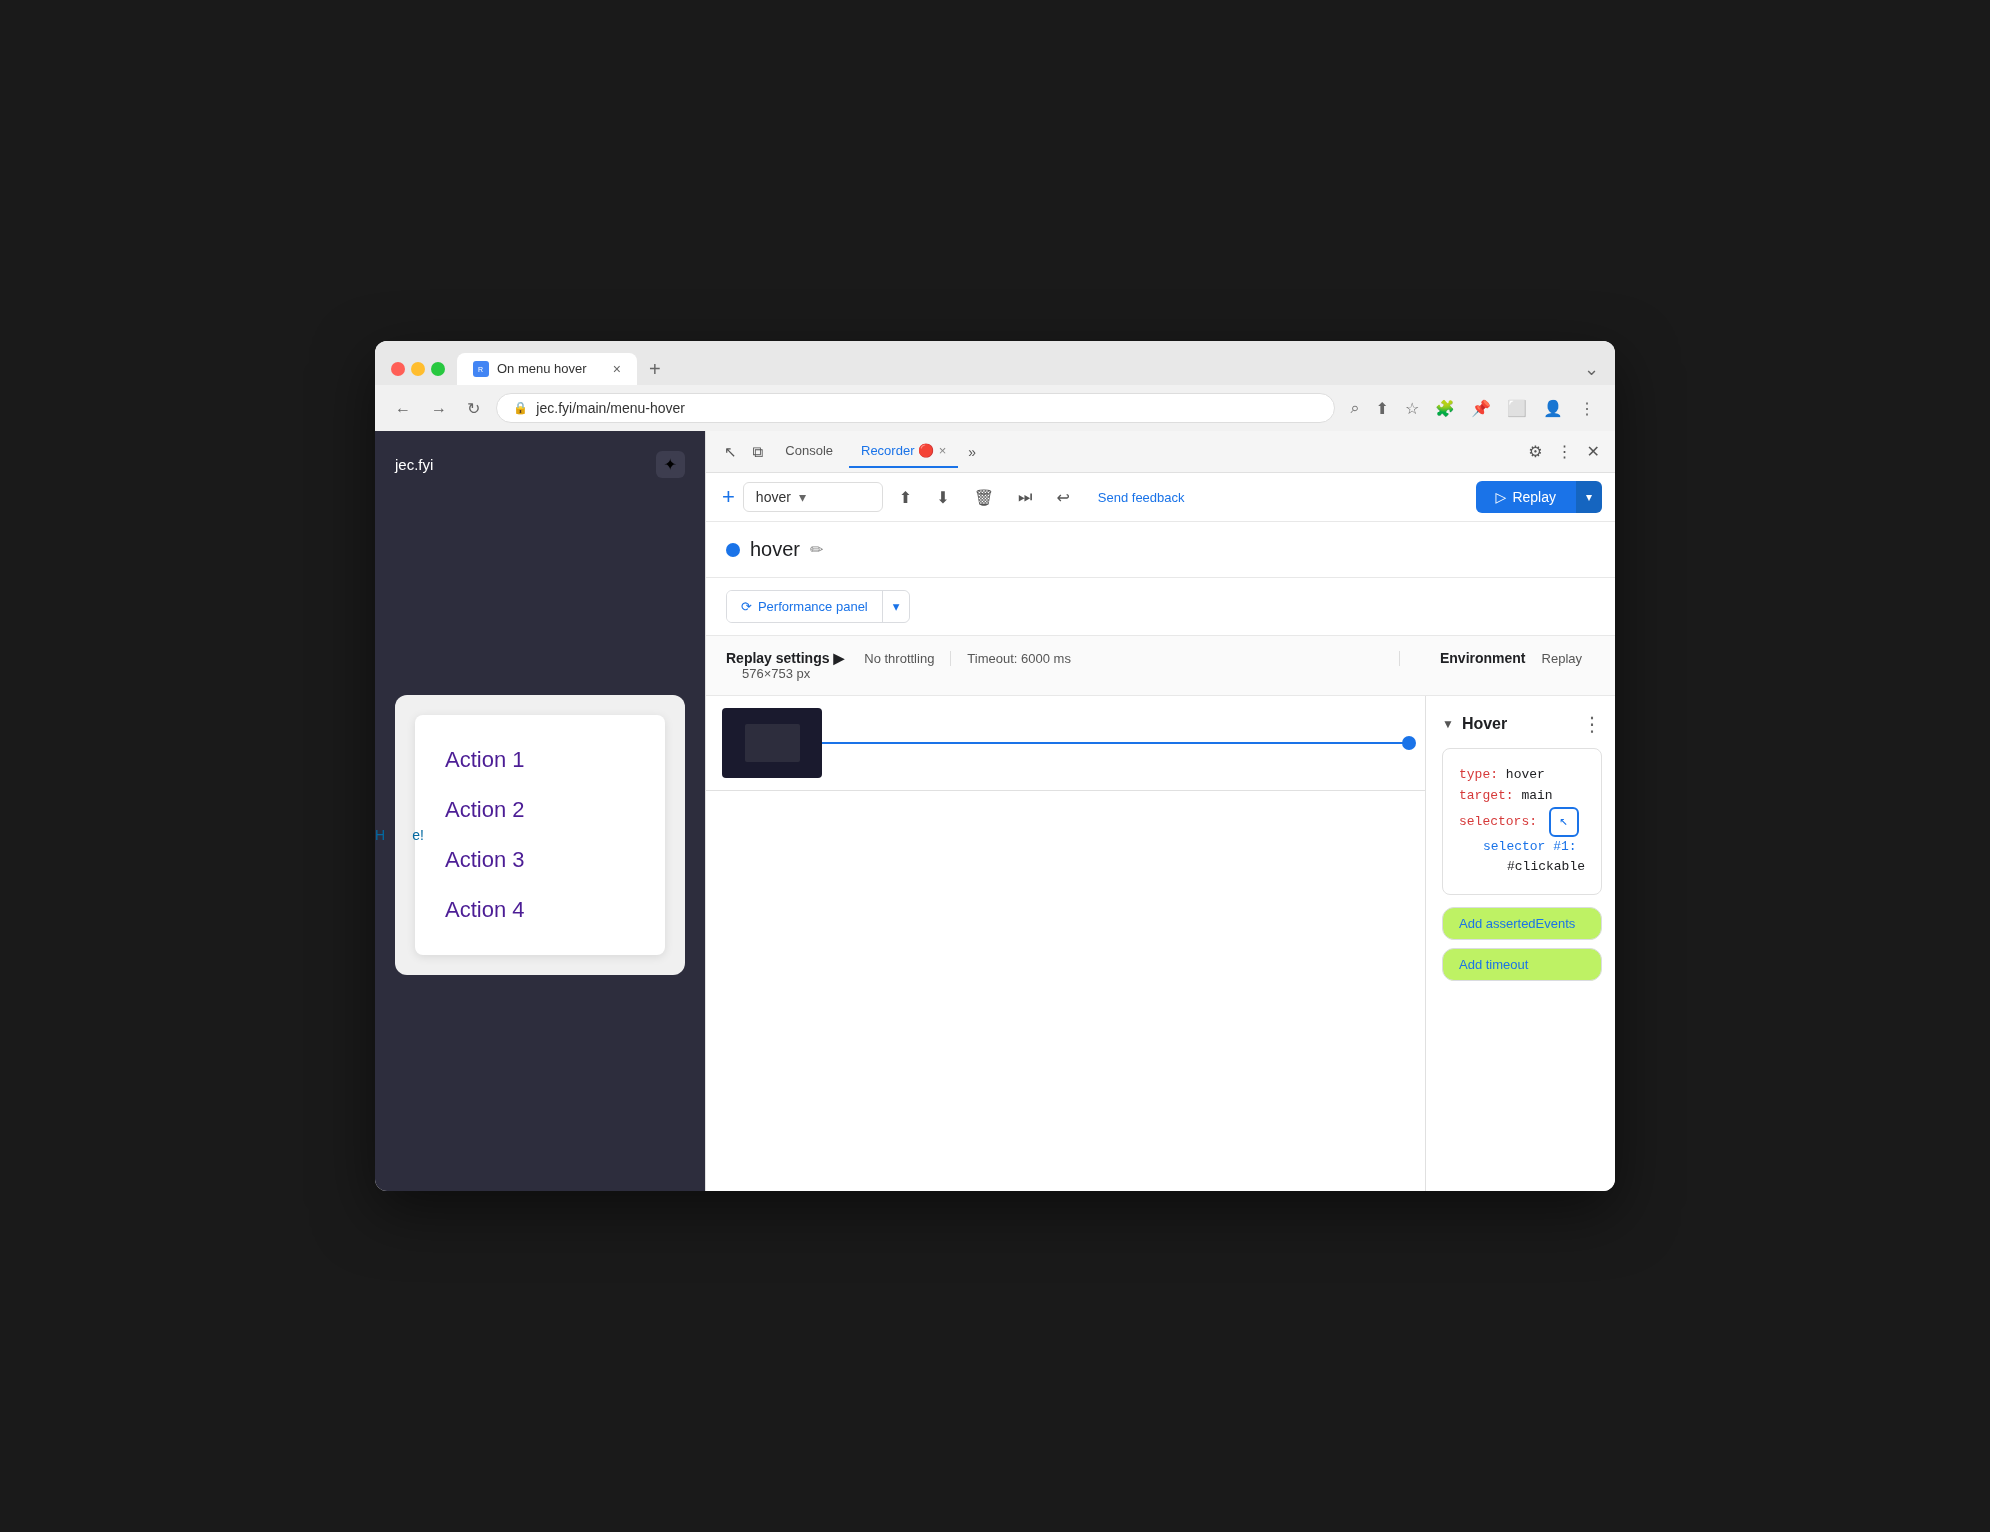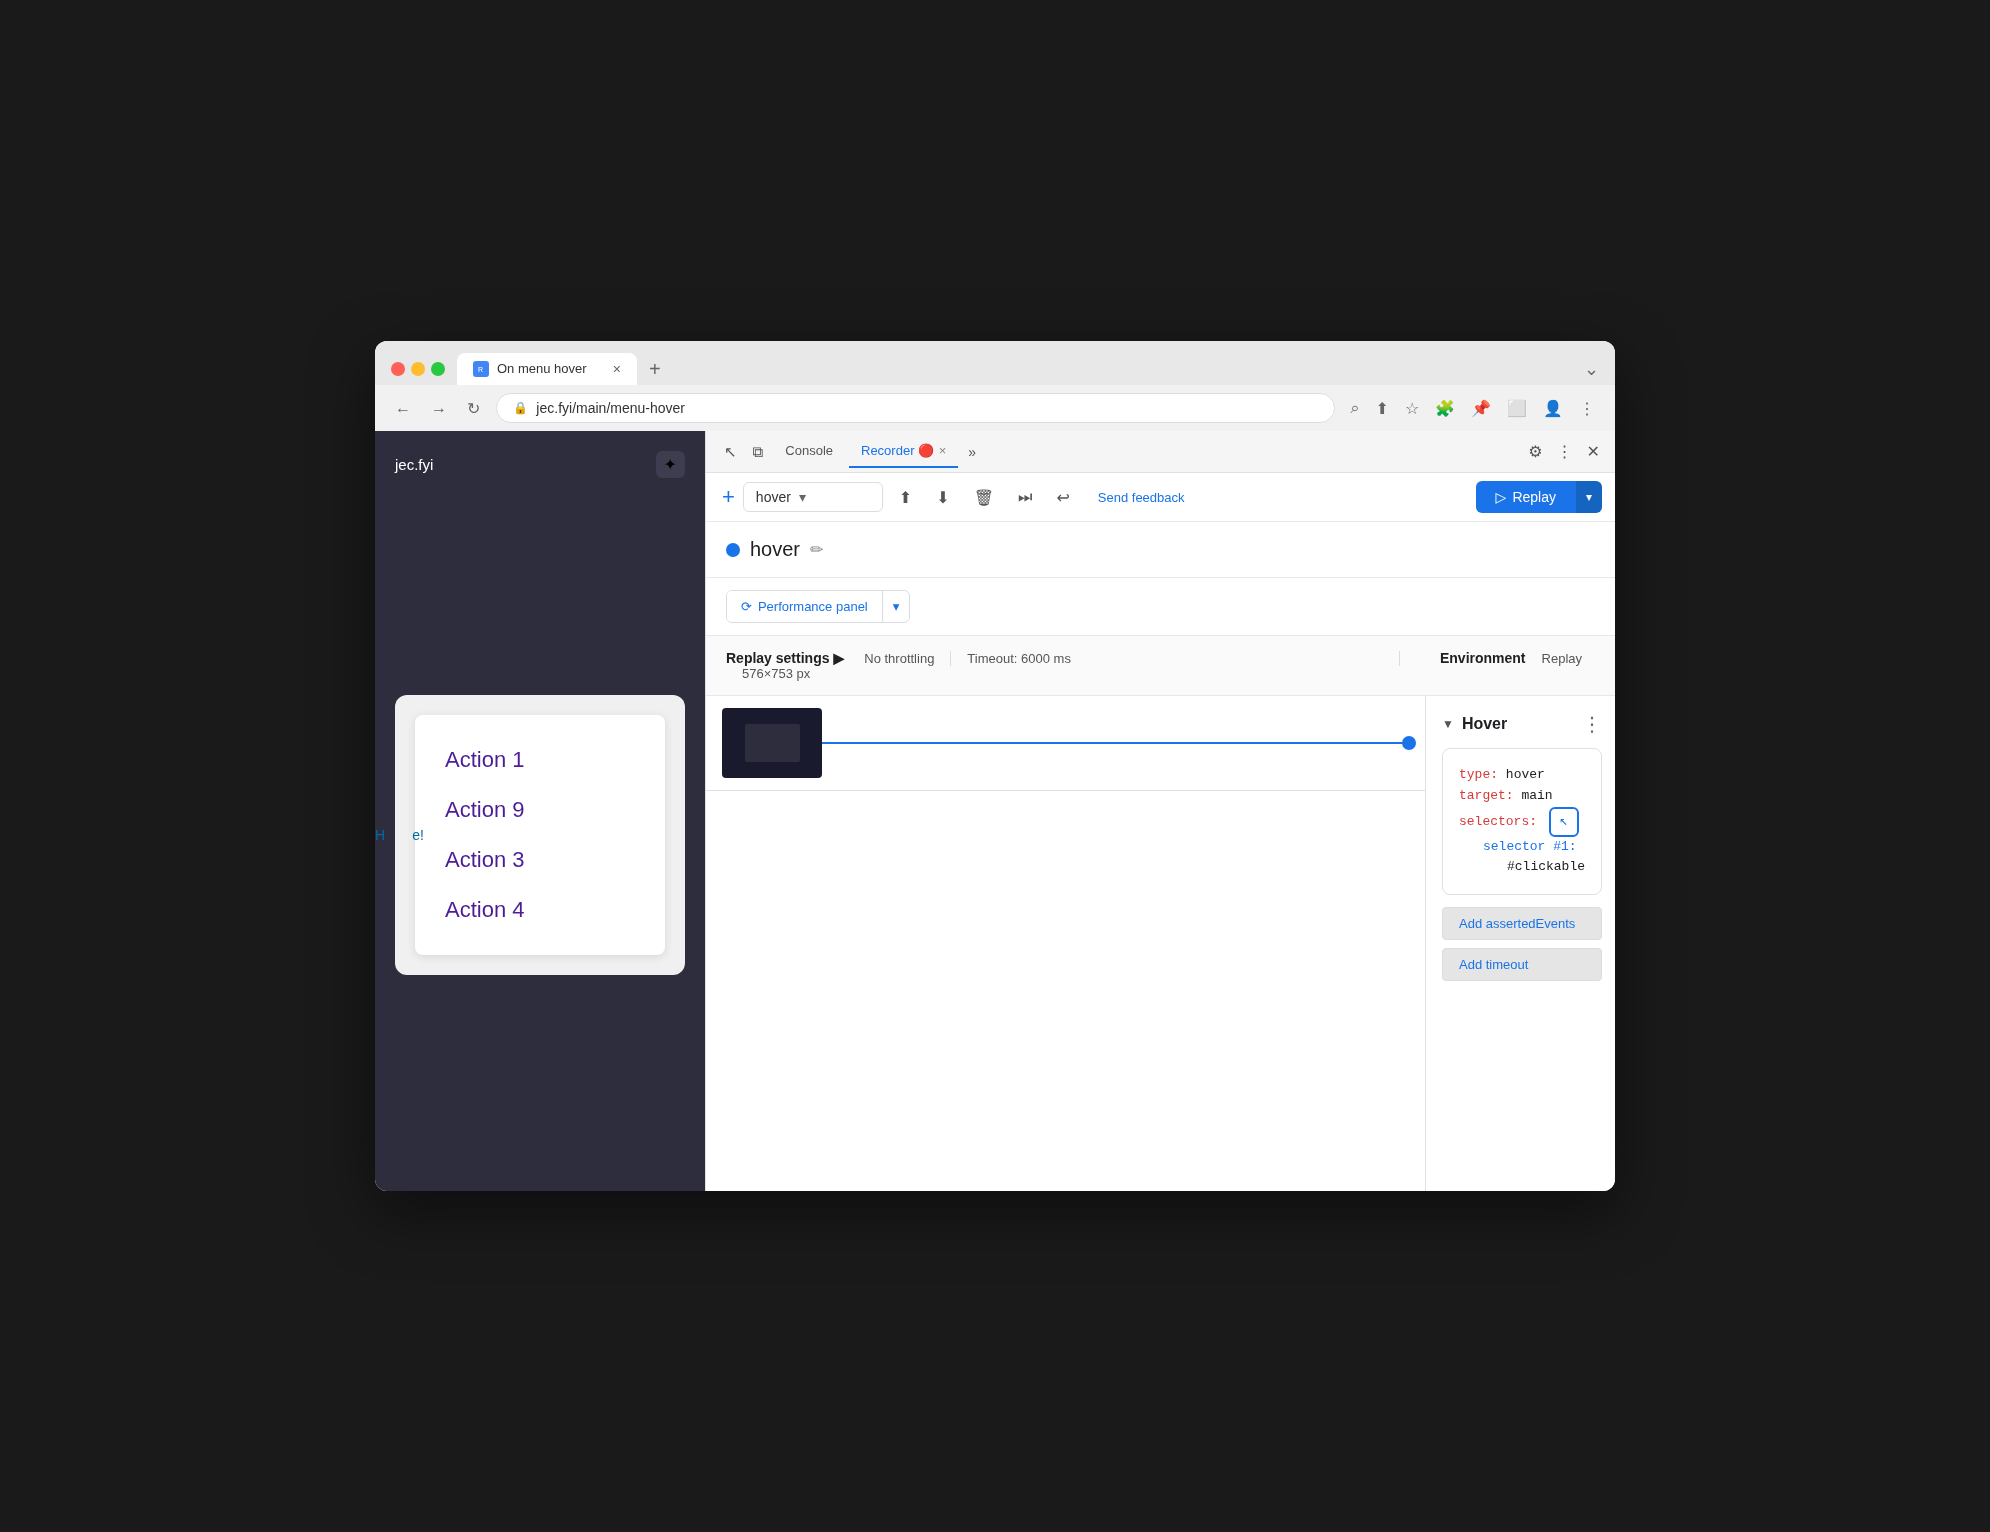--- a/index.html
+++ b/index.html
@@ -508,23 +508,23 @@
       border-radius: 6px;
       width: 30px;
       height: 30px;
       cursor: pointer;
       color: #1a73e8;
       font-size: 14px;
       vertical-align: middle;
       margin-left: 4px;
     }
     .action-btn {
-      background: #e5e5e5;
+      background: #bef264;
       border: 1px solid #dadce0;
-      border-radius: 4px;
+      border-radius: 12px;
       padding: 8px 16px;
       font-size: 13px;
       color: #1a73e8;
       cursor: pointer;
       width: 100%;
       text-align: left;
       margin-bottom: 8px;
       font-weight: 500;
     }
     .action-btn:last-child { margin-bottom: 0; }
@@ -590,21 +590,21 @@
       <div class="page-header">
         <span style="color:#fff;font-size:15px;">jec.fyi</span>
         <button class="theme-btn">✦</button>
       </div>
 
       <div style="display:flex; align-items:center; justify-content:center; flex:1; width:100%;">
         <div class="menu-container">
           <div style="color:#0369a1; font-size:14px; position:absolute; left: -20px; top:50%; transform:translateY(-50%);">H&nbsp;&nbsp;&nbsp;&nbsp;&nbsp;&nbsp;&nbsp;e!</div>
           <div class="menu-card">
             <div class="menu-item">Action 1</div>
-            <div class="menu-item">Action 9</div>
+            <div class="menu-item">Action 2</div>
             <div class="menu-item">Action 3</div>
             <div class="menu-item" style="display:flex;align-items:center;gap:10px;">Action 4</div>
           </div>
         </div>
       </div>
     </div>
 
     <div class="devtools-panel">
 
       <div class="devtools-toolbar">

